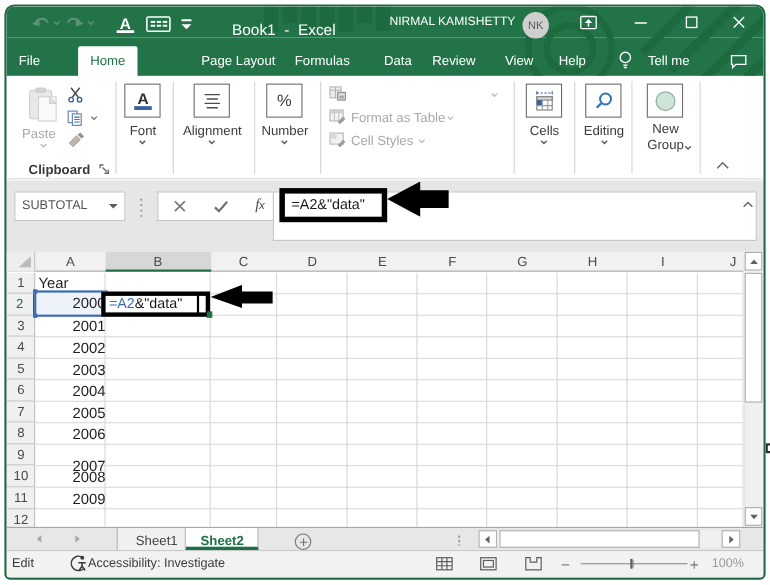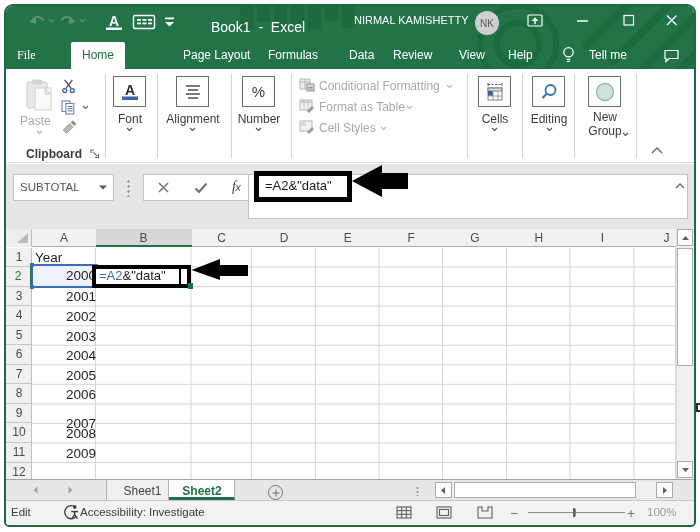--- a/index.html
+++ b/index.html
@@ -91,21 +91,21 @@
       <rect x="7" y="3" width="14" height="11" rx="1"></rect>
       <line x1="56" y1="9" x2="67" y2="9" stroke-width="1.4"></line>
       <rect x="103" y="3.5" width="9.5" height="9.5"></rect>
       <path d="M146,3.5 l9.5,9.5 M155.5,3.5 l-9.5,9.5"></path>
     </g>
     <path d="M14,5.2 L10.6,9 L17.4,9 Z" fill="#fff"></path>
     <rect x="13.3" y="9" width="1.4" height="3.2" fill="#fff"></rect>
   </svg>
 
   <div class="abs" style="left:65px;top:36px;width:54px;height:27px;background:#fff;border-radius:2px 2px 0 0;"></div>
-  <div class="abs tabtxt" style="left:11px;top:42px;font-family:Liberation Serif, serif;">File</div>
+  <div class="abs tabtxt" style="left:11px;top:42px;">File</div>
   <div class="abs" style="left:65px;top:42px;color:#1e7145;font-size:12px;width:54px;text-align:center;">Home</div>
   <div class="abs tabtxt" style="left:128px;top:42px;margin-top:34px;">Insert</div>
   <div class="abs tabtxt" style="left:177px;top:42px;">Page Layout</div>
   <div class="abs tabtxt" style="left:262px;top:42px;">Formulas</div>
   <div class="abs tabtxt" style="left:343px;top:42px;">Data</div>
   <div class="abs tabtxt" style="left:387px;top:42px;">Review</div>
   <div class="abs tabtxt" style="left:453px;top:42px;">View</div>
   <div class="abs tabtxt" style="left:502px;top:42px;">Help</div>
   <svg class="abs" style="left:555px;top:40px;width:15px;height:19px" viewBox="0 0 15 19">
     <g stroke="#fff" stroke-width="1.25" fill="none">
@@ -205,21 +205,20 @@
       </svg>
   <div class="abs divider" style="left:285px;"></div>
 
   <svg class="abs" style="left:293px;top:72px;width:16px;height:14px" viewBox="0 0 16 14">
     <rect x="1" y="1" width="10" height="10" fill="#ededed" stroke="#b5b5b5"></rect>
     <line x1="1" y1="4" x2="11" y2="4" stroke="#b5b5b5"></line>
     <line x1="6" y1="1" x2="6" y2="11" stroke="#b5b5b5"></line>
     <rect x="8" y="6" width="7" height="7" fill="#dadada" stroke="#8f8f8f"></rect>
     <path d="M9.5,9.5 h4 M9.5,11 h4" stroke="#8f8f8f" stroke-width="0.9"></path>
   </svg>
-  <div class="abs disabled" style="left:313px;top:73px;font-size:12px;">Conditional Formatting</div>
   <svg class="abs caret" style="left:440px;top:78px;" viewBox="0 0 7 5">
         <path d="M1,1 l2.5,2.5 L6,1" stroke="#bdbdbd" stroke-width="1.2" fill="none"></path>
       </svg>
   <svg class="abs" style="left:293px;top:93px;width:16px;height:14px" viewBox="0 0 16 14">
     <rect x="1" y="1" width="12" height="10" fill="#f2f2f2" stroke="#b5b5b5"></rect>
     <rect x="1" y="1" width="12" height="3" fill="#cfcfcf"></rect>
     <line x1="5" y1="1" x2="5" y2="11" stroke="#c2c2c2"></line>
     <line x1="9" y1="1" x2="9" y2="11" stroke="#c2c2c2"></line>
     <path d="M8,12 L13,7 L15,9 L10,14 Z" fill="#9b9b9b"></path>
   </svg>

